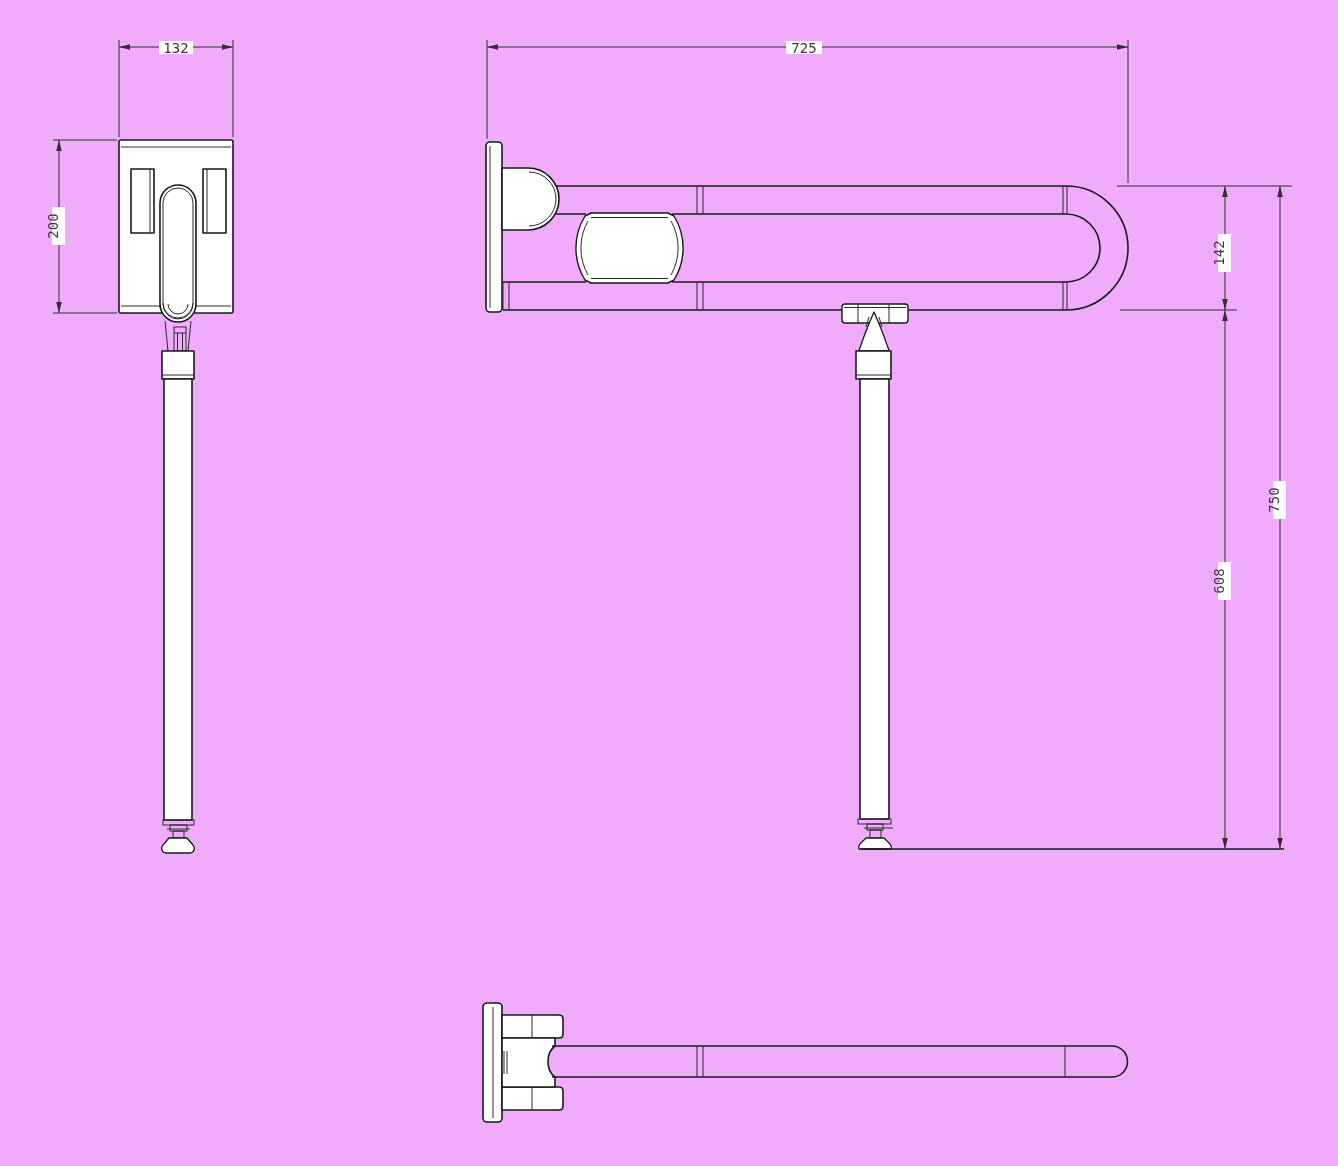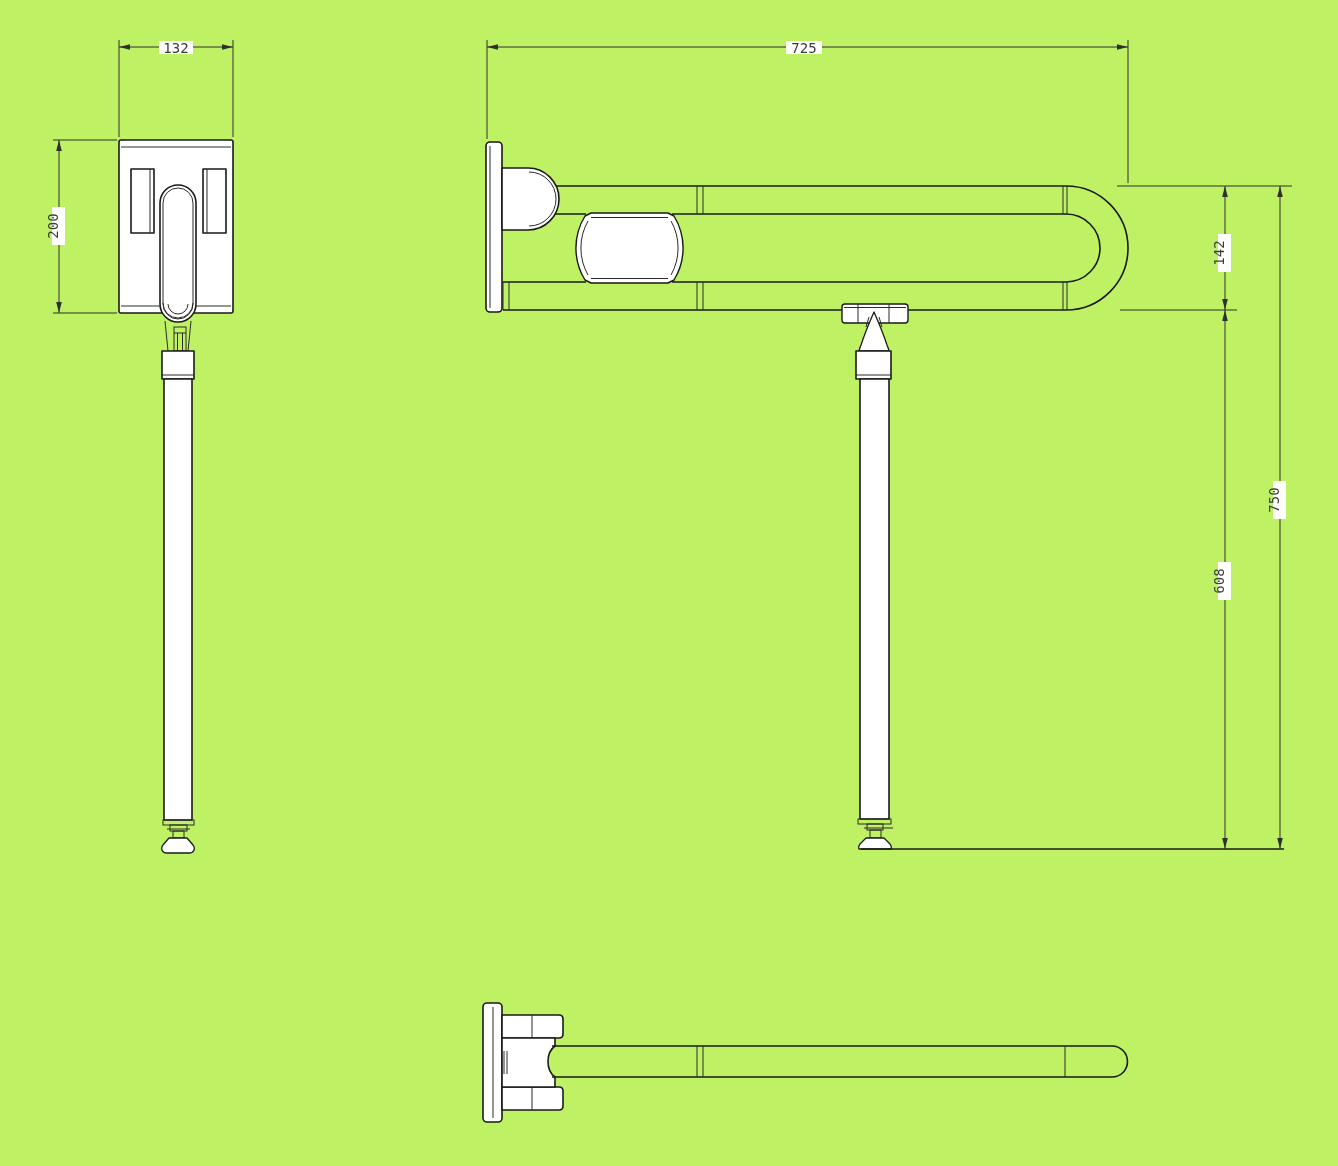--- a/index.html
+++ b/index.html
@@ -1,16 +1,16 @@
 <!DOCTYPE html>
 <html><head>
 <meta charset="utf-8">
 <style>
   html,body{margin:0;padding:0;background:#ffffff;}
-  .page{width:1338px;height:1166px;background:#bef264;position:relative;font-family:"DejaVu Sans Mono",monospace;}
+  .page{width:1338px;height:1166px;background:#f0abfc;position:relative;font-family:"DejaVu Sans Mono",monospace;}
   svg{display:block;}
   .outline{fill:#ffffff;stroke:#1a1a1a;stroke-width:1.6;stroke-linejoin:round;}
   .line{fill:none;stroke:#1a1a1a;stroke-width:1.6;stroke-linecap:butt;}
   .thin{fill:none;stroke:#2a2a2a;stroke-width:1;}
   .dim{fill:none;stroke:#2f2f2f;stroke-width:1;}
   .arrow{fill:#2f2f2f;stroke:none;}
   .dimtext{font-family:"DejaVu Sans Mono",monospace;font-size:14px;fill:#3a3a3a;letter-spacing:0px;}
   .mask{fill:#ffffff;stroke:none;}
 </style>
 </head>

